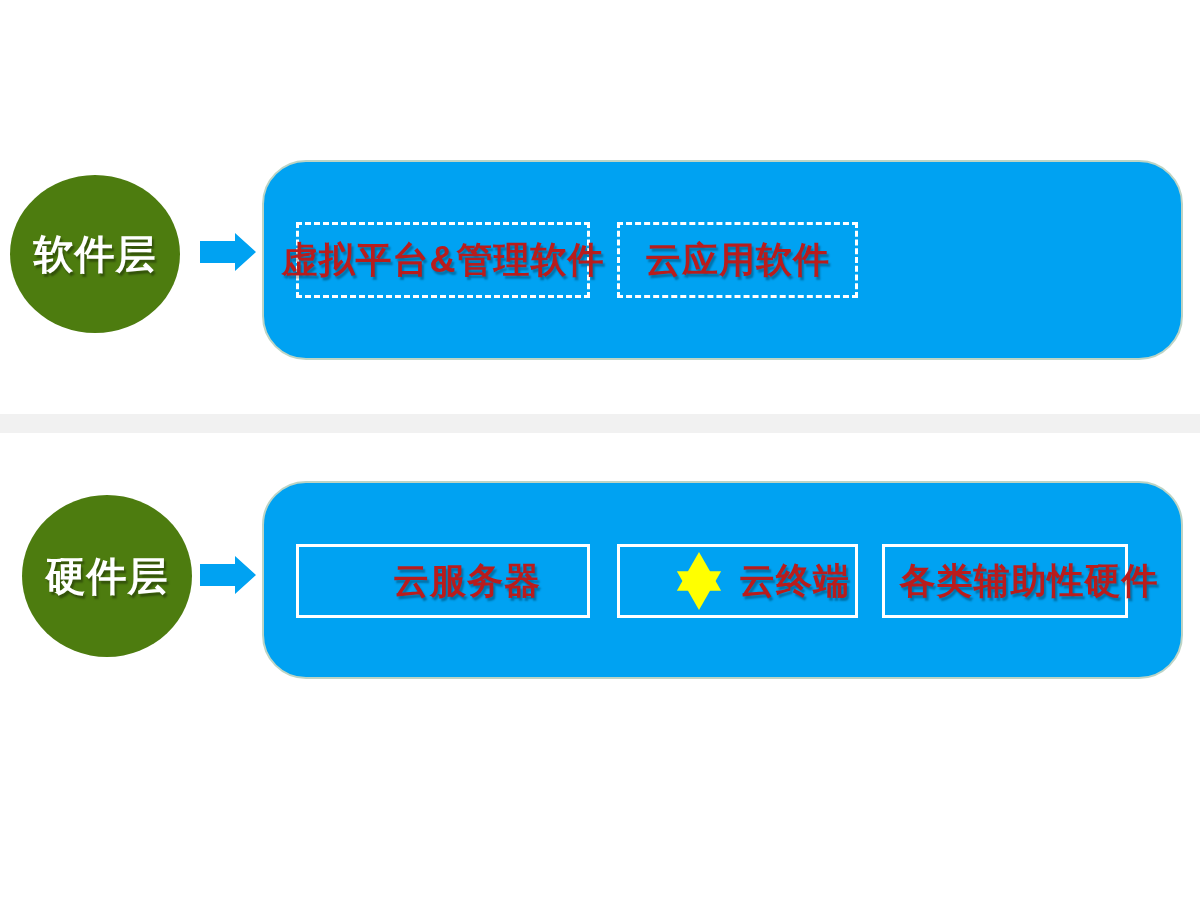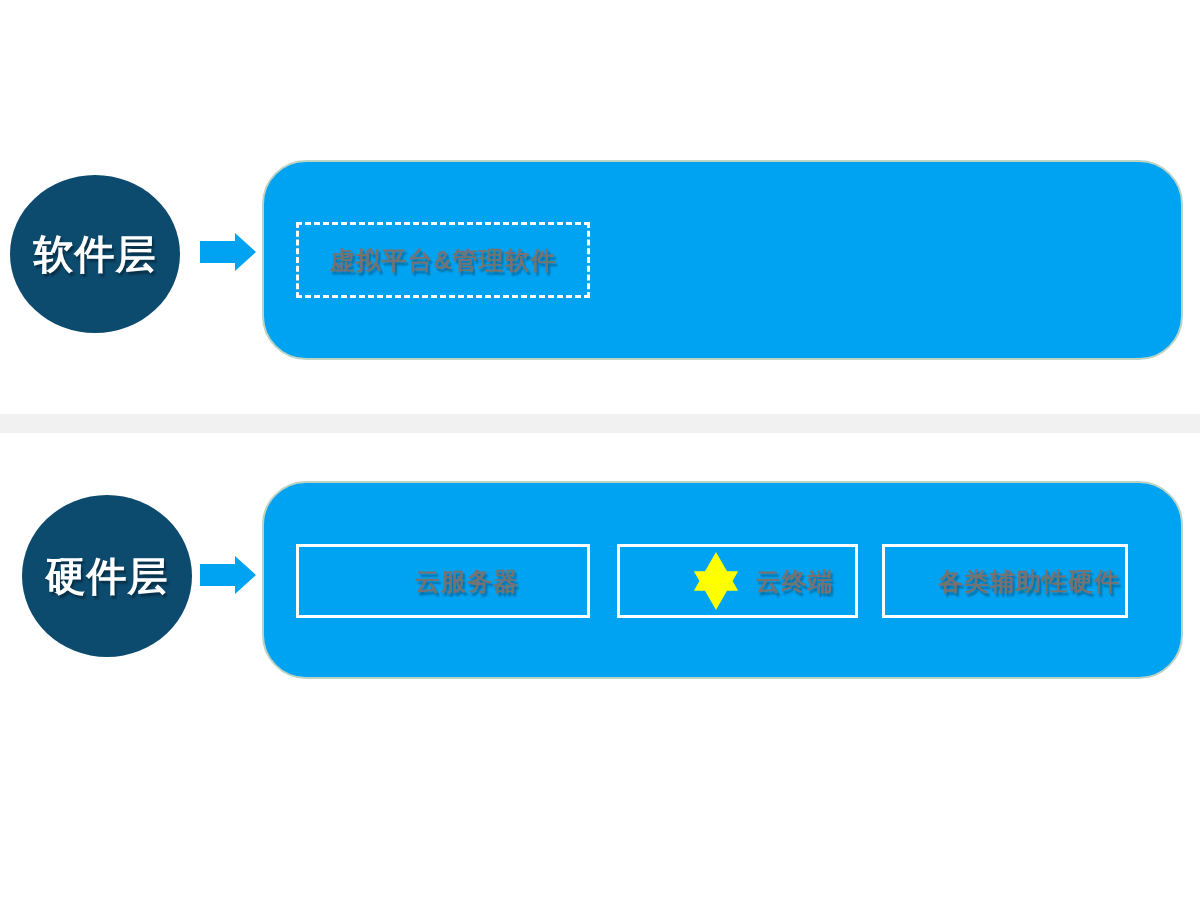--- a/index.html
+++ b/index.html
@@ -12,21 +12,21 @@
     font-family: "Liberation Sans", sans-serif;
   }
   .divider {
     position: absolute;
     left: 0; top: 414px;
     width: 1200px; height: 19px;
     background: #f1f1f1;
   }
   .layer-circle {
     position: absolute;
-    background: #0c4a6e;
+    background: #4d7c0f;
     border-radius: 50%;
     display: flex;
     align-items: center;
     justify-content: center;
     color: #ffffff;
     font-weight: bold;
     font-size: 40px;
     letter-spacing: 1px;
     text-shadow: 2px 3px 2px rgba(0,0,0,0.35);
   }
@@ -46,23 +46,23 @@
   }
   .panel.sw { top: 160px; height: 200px; }
   .panel.hw { top: 481px; height: 198px; }
   .item {
     position: absolute;
     box-sizing: border-box;
     display: flex;
     align-items: center;
     justify-content: center;
     gap: 14px;
-    color: #737373;
+    color: #b91c1c;
     font-weight: bold;
-    font-size: 25px;
+    font-size: 36px;
     letter-spacing: 1px;
     text-align: left;
     text-shadow: 2px 3px 2px rgba(0,0,0,0.30);
     white-space: nowrap;
   }
   .item.dashed { border: 3px dashed #ffffff; }
   .item.solid  { border: 3px solid #ffffff; padding-left: 48px; }
   .row-sw { top: 222px; height: 76px; }
   .row-hw { top: 544px; height: 74px; }
   .col1 { left: 296px; width: 294px; }
@@ -83,20 +83,23 @@
 
   <svg class="arrow-svg sw" viewBox="0 0 56 38">
     <polygon points="0,8 35,8 35,0 56,19 35,38 35,30 0,30" fill="#00a2f2"></polygon>
   </svg>
 
   <div class="panel sw"></div>
 
   <div class="item dashed row-sw col1">
     <span>虚拟平台&amp;管理软件</span>
   </div>
+  <div class="item dashed row-sw col2">
+    <span>云应用软件</span>
+  </div>
 
   <div class="layer-circle hw">
     <span>硬件层</span>
   </div>
 
   <svg class="arrow-svg hw" viewBox="0 0 56 38">
     <polygon points="0,8 35,8 35,0 56,19 35,38 35,30 0,30" fill="#00a2f2"></polygon>
   </svg>
 
   <div class="panel hw"></div>

